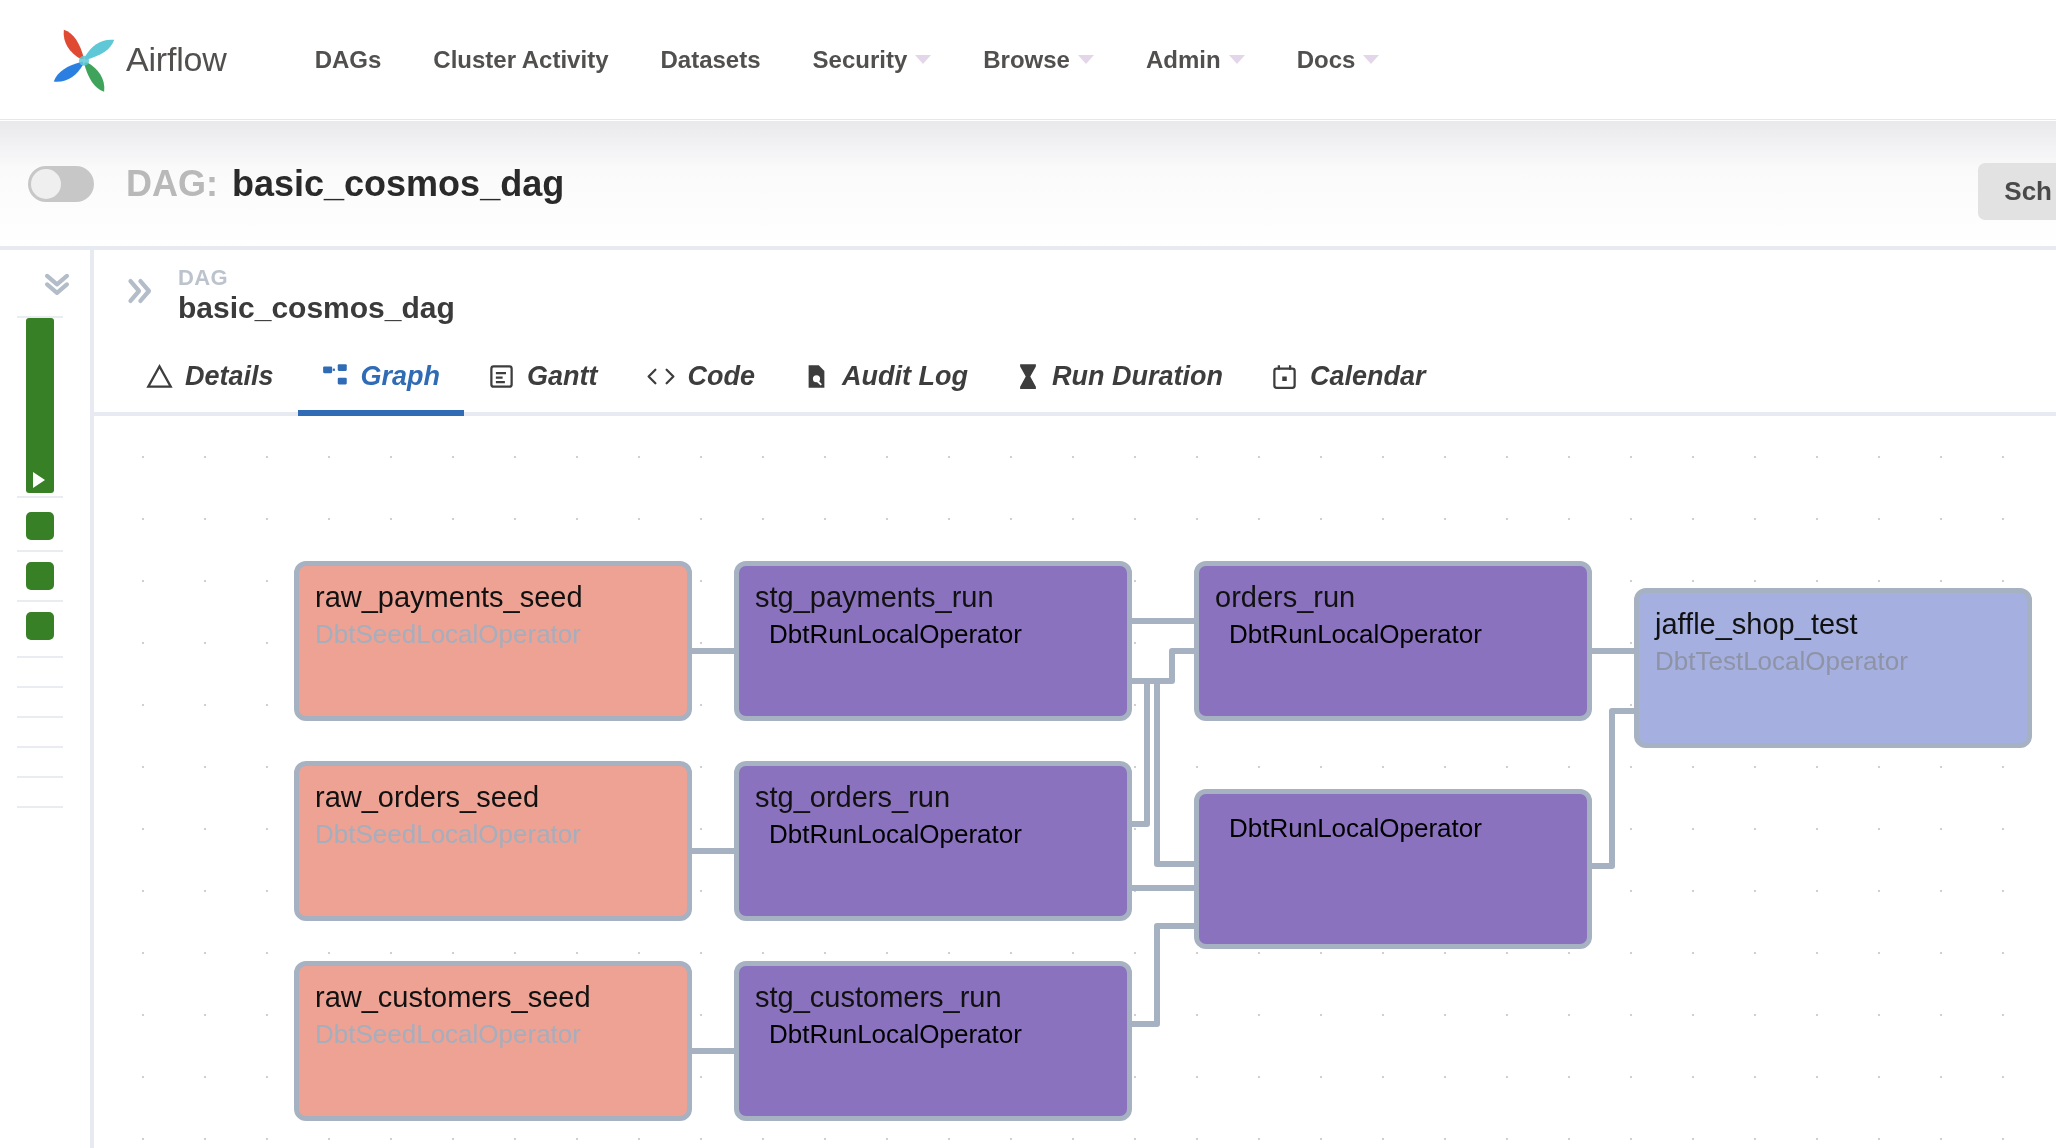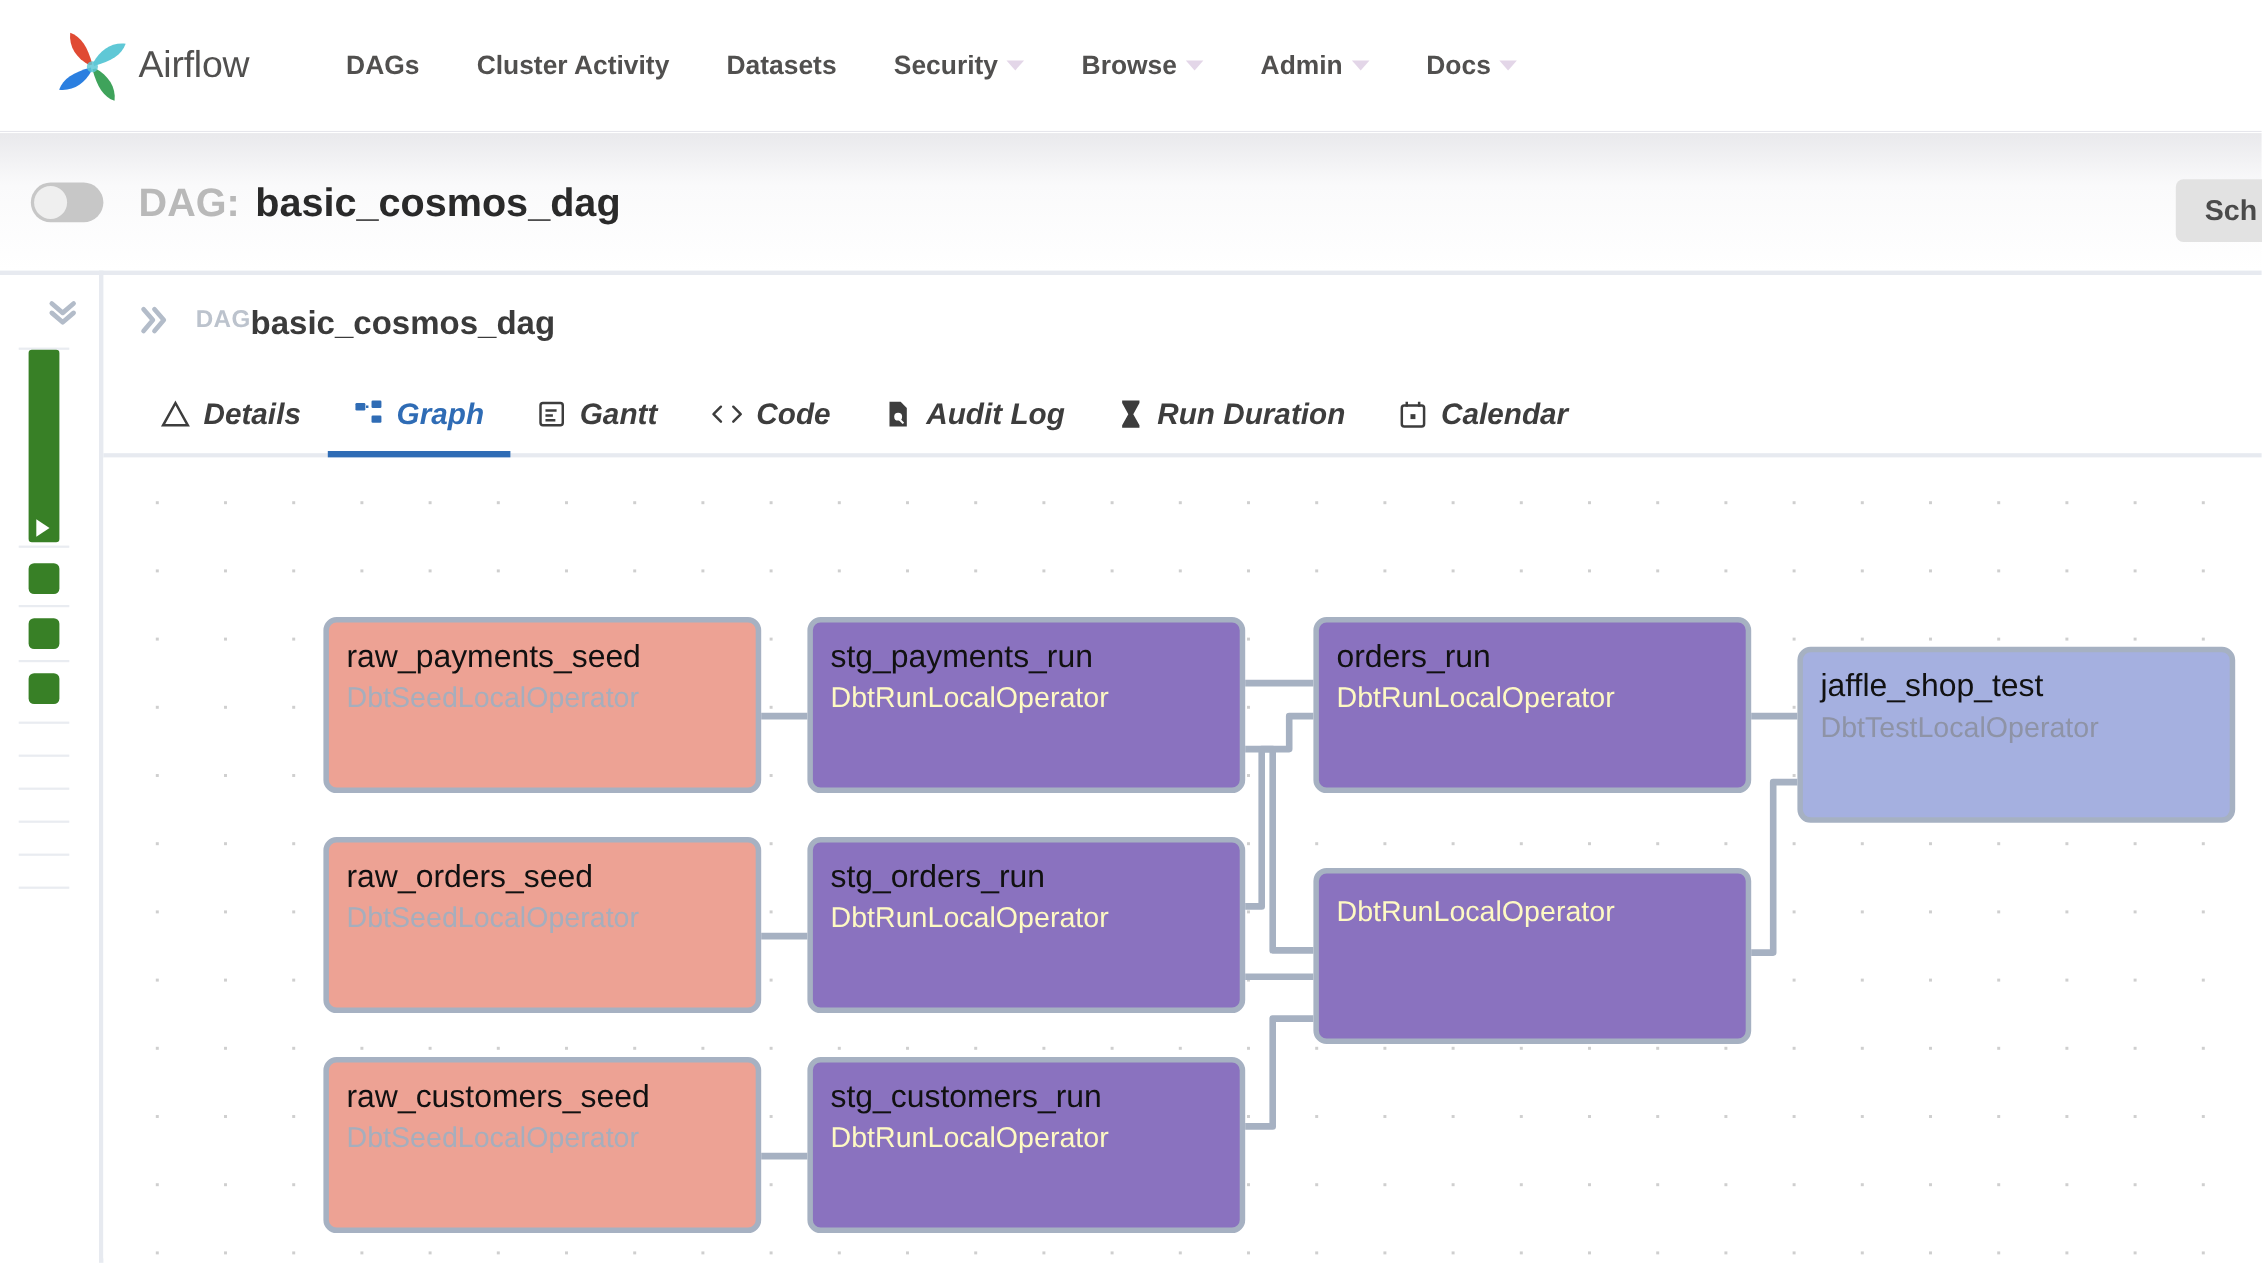--- a/index.html
+++ b/index.html
@@ -122,21 +122,21 @@
   }
 
   .breadcrumb {
     height: 90px; display: flex; align-items: center;
     padding-left: 28px;
   }
   .bc-chev {
     color: #b3bcc9; font-size: 34px; font-weight: bold;
     letter-spacing: -8px; margin-right: 22px; cursor: pointer;
   }
-  .bc-text { display: flex; line-height: 1.12; }
+  .bc-text { display: flex; flex-direction: column; line-height: 1.12; }
   .bc-kind {
     font-size: 22px; font-weight: bold; color: #bcc3cd;
     letter-spacing: 0.3px;
   }
   .bc-name { font-size: 30px; font-weight: bold; color: #3b3b3b; }
 
   .tabs {
     height: 76px; display: flex; align-items: stretch;
     padding-left: 28px; border-bottom: 4px solid #e7eaf0;
   }
@@ -175,21 +175,21 @@
     font-size: 29px; color: #111; line-height: 1.18;
     white-space: nowrap;
   }
   .node .t-op {
     font-size: 26px; line-height: 1.28; margin-top: 4px;
     white-space: nowrap;
   }
   .node.seed   { background: #eda294; }
   .node.seed   .t-op { color: #a5aebd; }
   .node.run    { background: #8a72bf; }
-  .node.run    .t-op { color: #fef9c3; }
+  .node.run    .t-op { color: #000000; margin-left: 14px; }
   .node.test   { background: #a5b0e0; }
   .node.test   .t-op { color: #8e93a6; }
 </style>
 </head>
 <body>
 
 <div class="navbar">
   <a class="brand">
     <span>
       <svg class="logo" viewBox="0 0 100 100">

